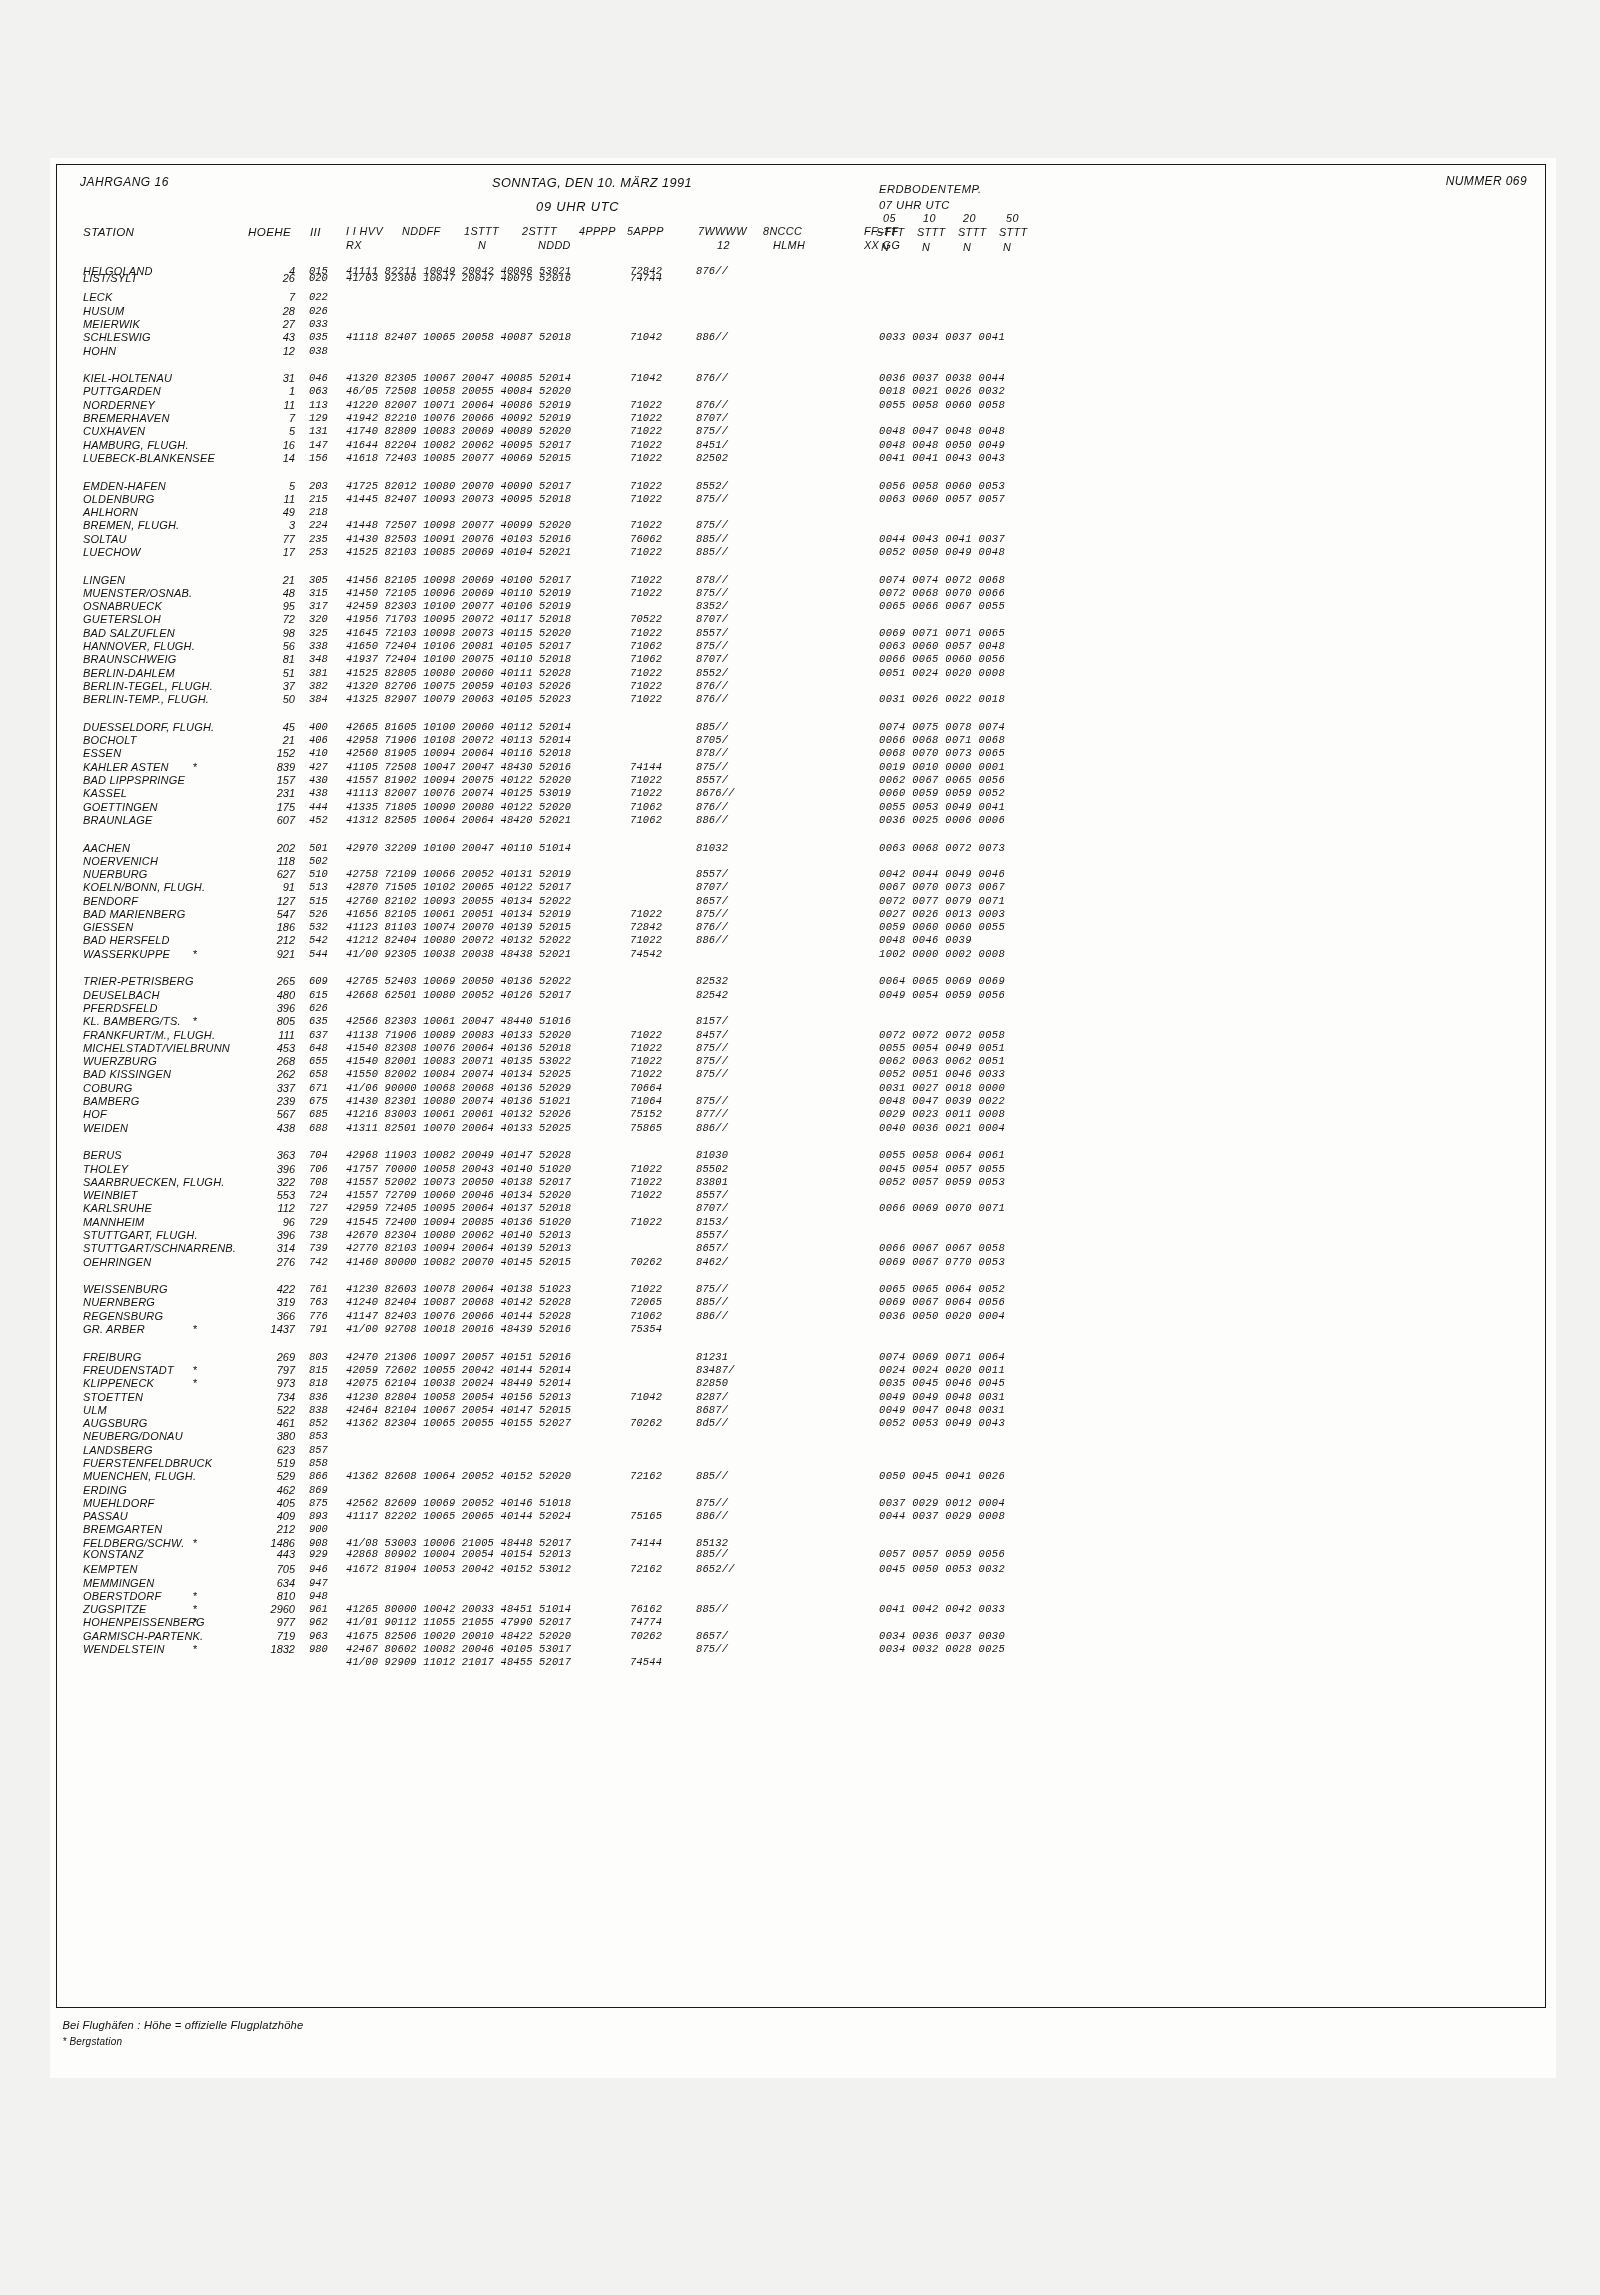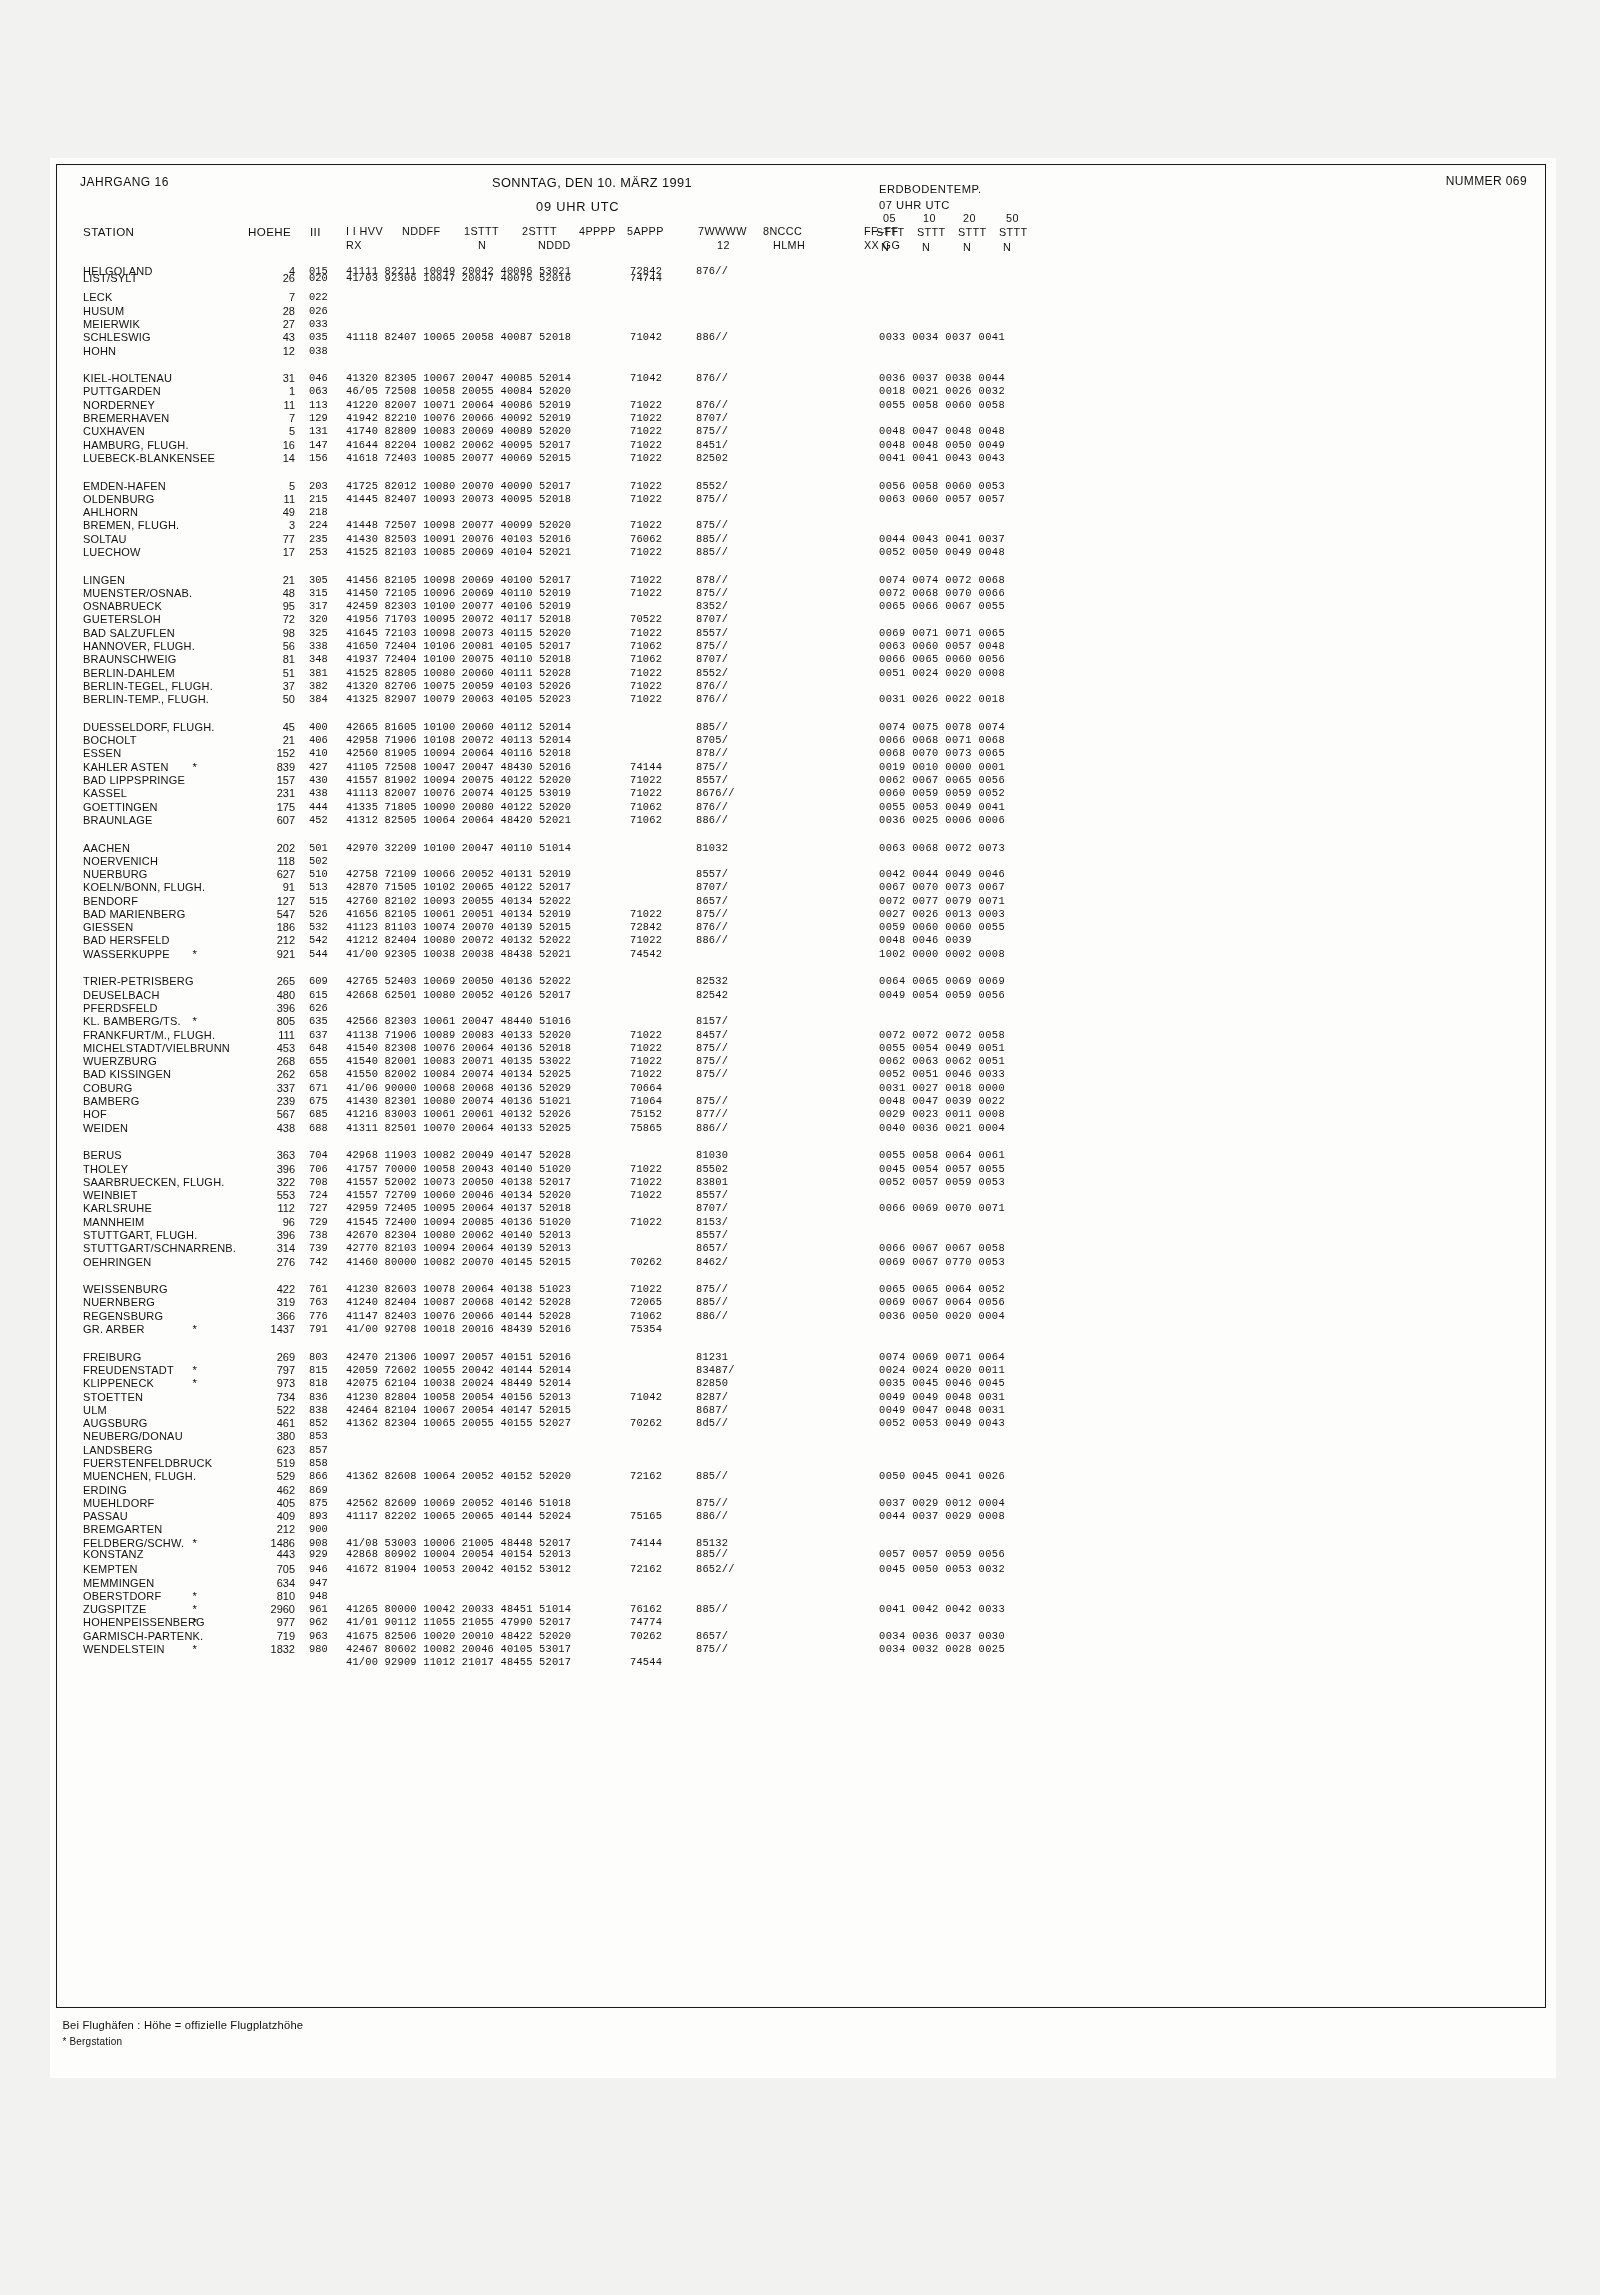--- a/index.html
+++ b/index.html
@@ -38,20 +38,21 @@
     box-sizing: border-box;
     background: transparent;
   }
   .doc {
     position: absolute;
     left: 56px;
     top: 164px;
     width: 1490px;
     height: 1600px;
     box-sizing: border-box;
+    font-style: italic;
   }
   
   .hdr-jahrgang {
     position: absolute;
     left: 24px;
     top: 11.2px;
     font-size: 12px;
     letter-spacing: 0.5px;
   }
   .hdr-date {

